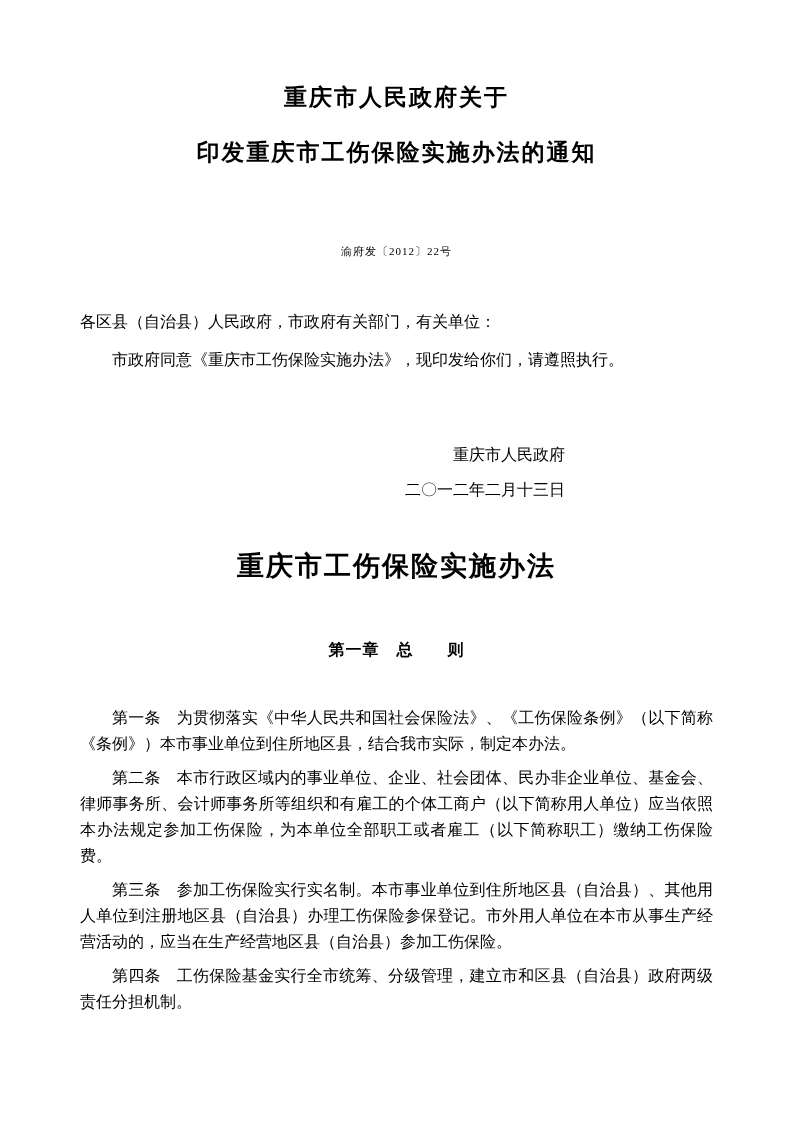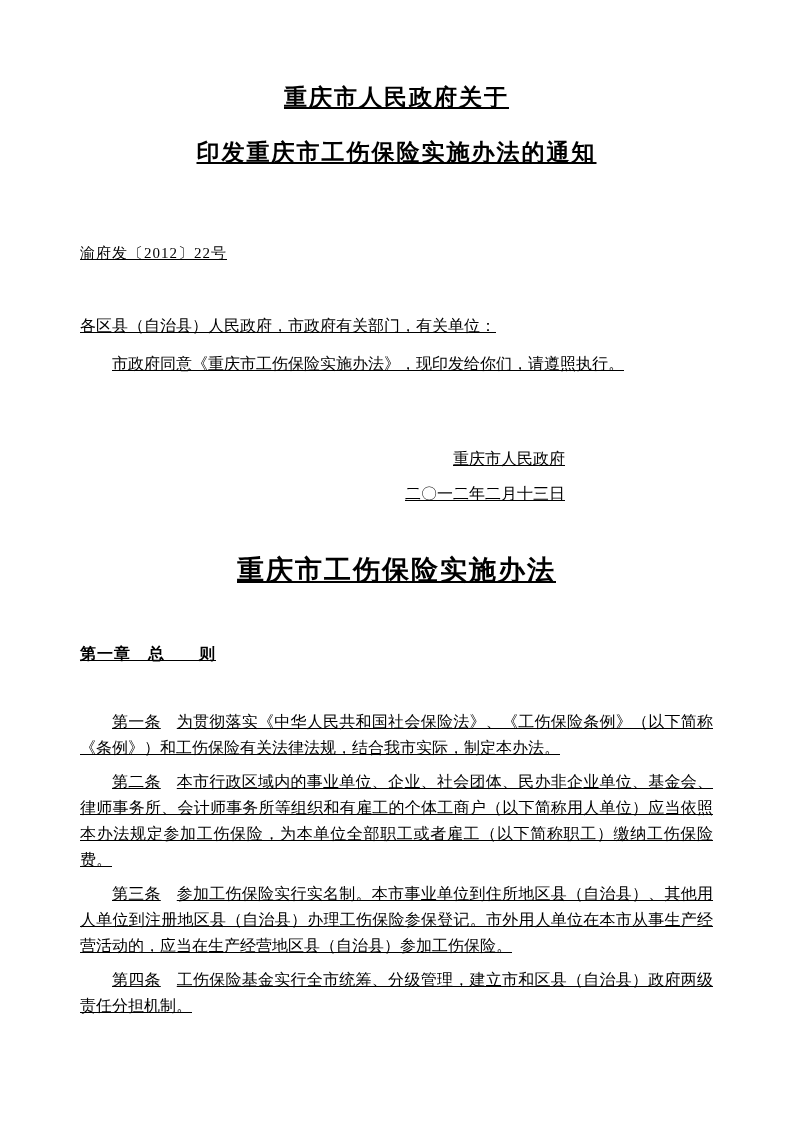--- a/index.html
+++ b/index.html
@@ -7,33 +7,32 @@
   .page {
     position: relative;
     width: 793px;
     height: 1122px;
     margin: 0 auto;
     background: #ffffff;
     color: #000000;
     font-family: "Liberation Serif", "DejaVu Serif", serif;
     padding: 86px 80px 40px 80px;
     overflow: hidden;
-    text-decoration: underline;
   }
   .notice-title {
     text-align: center;
     font-size: 23px;
     font-weight: bold;
     letter-spacing: 2px;
     line-height: 1;
   }
   .notice-title.line1 { margin-bottom: 32px; }
   .doc-number {
-    text-align: left;
-    font-size: 15px;
+    text-align: center;
+    font-size: 11px;
     margin-top: 80px;
     letter-spacing: 1px;
   }
   .salutation {
     font-size: 16px;
     line-height: 26px;
     margin-top: 50px;
   }
   .notice-body {
     font-size: 16px;
@@ -51,21 +50,21 @@
   .sign-date { margin-top: 14px; }
   .reg-title {
     text-align: center;
     font-size: 27px;
     font-weight: bold;
     letter-spacing: 2px;
     margin-top: 52px;
     line-height: 1;
   }
   .chapter-heading {
-    text-align: left;
+    text-align: center;
     font-size: 16px;
     font-weight: bold;
     letter-spacing: 1px;
     margin-top: 60px;
     line-height: 1.2;
   }
   .articles { margin-top: 46px; }
   .article {
     font-size: 16px;
     line-height: 26px;
@@ -94,21 +93,21 @@
     <div class="signer">重庆市人民政府</div>
     <div class="sign-date">二〇一二年二月十三日</div>
   </div>
 
   <h2 class="reg-title">重庆市工伤保险实施办法</h2>
 
   <h3 class="chapter-heading">第一章　总　　则</h3>
 
   <div class="articles">
     <p class="article">
-      <span class="art-label">第一条</span><span>为贯彻落实《中华人民共和国社会保险法》、《工伤保险条例》（以下简称《条例》）和工伤保险有关法律法规，结合我市实际，制定本办法。</span>
+      <span class="art-label">第一条</span><span>为贯彻落实《中华人民共和国社会保险法》、《工伤保险条例》（以下简称《条例》）本市事业单位到住所地区县，结合我市实际，制定本办法。</span>
     </p>
     <p class="article">
       <span class="art-label">第二条</span><span>本市行政区域内的事业单位、企业、社会团体、民办非企业单位、基金会、律师事务所、会计师事务所等组织和有雇工的个体工商户（以下简称用人单位）应当依照本办法规定参加工伤保险，为本单位全部职工或者雇工（以下简称职工）缴纳工伤保险费。</span>
     </p>
     <p class="article">
       <span class="art-label">第三条</span><span>参加工伤保险实行实名制。本市事业单位到住所地区县（自治县）、其他用人单位到注册地区县（自治县）办理工伤保险参保登记。市外用人单位在本市从事生产经营活动的，应当在生产经营地区县（自治县）参加工伤保险。</span>
     </p>
     <p class="article">
       <span class="art-label">第四条</span><span>工伤保险基金实行全市统筹、分级管理，建立市和区县（自治县）政府两级责任分担机制。</span>
     </p>

